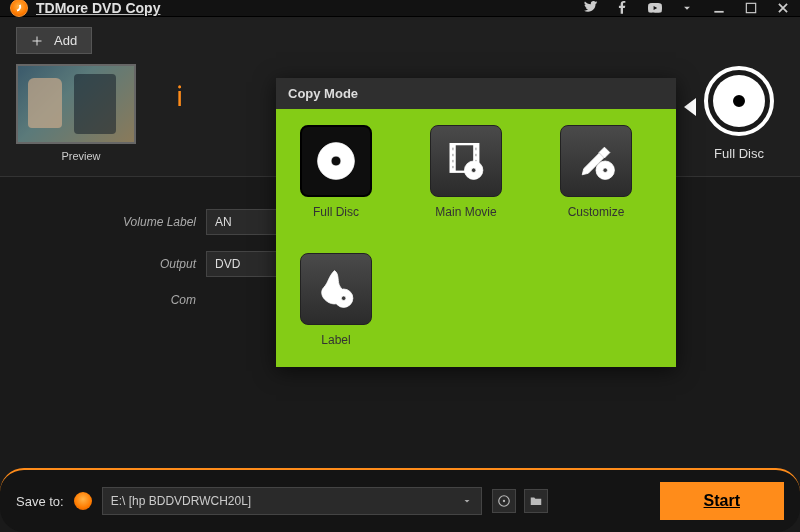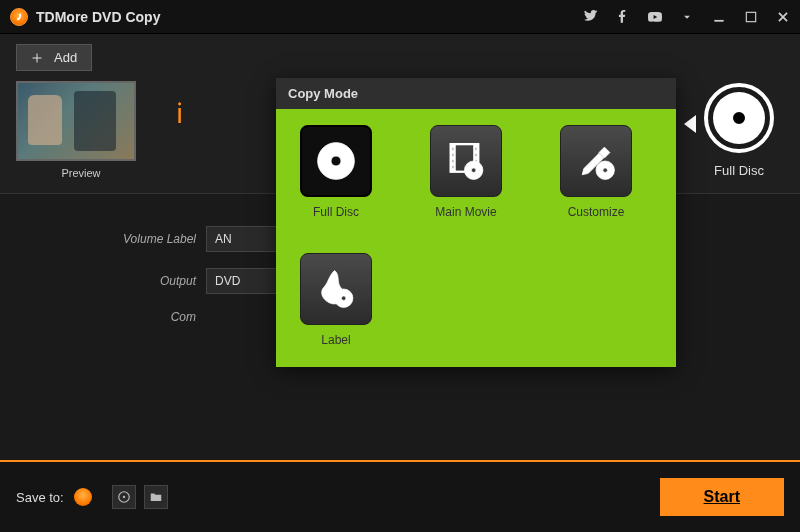--- a/index.html
+++ b/index.html
@@ -1,19 +1,19 @@
 <!DOCTYPE html>
 <html><head>
 <meta charset="utf-8">
 <style>
   * { box-sizing: border-box; margin: 0; padding: 0; font-family: Arial, sans-serif; }
   body { width: 800px; height: 532px; background: #1a1a1a; color: #bbb; position: relative; overflow: hidden; }
 
   
-  .titlebar { height: 34px; background: #121212; display: flex; align-items: center; padding: 0 10px; border-bottom: 1px solid #000; }
+  .titlebar { height: 17px; background: #121212; display: flex; align-items: center; padding: 0 10px; border-bottom: 1px solid #000; text-decoration: underline; }
   .app-logo { width: 18px; height: 18px; border-radius: 50%; background: radial-gradient(circle at 50% 40%, #ffb347 0%, #ff7b00 60%, #cc5500 100%); display: flex; align-items: center; justify-content: center; margin-right: 8px; border: 1px solid #ff9933; }
   .app-logo-inner { width: 6px; height: 6px; border: 2px solid #fff; border-top: none; border-left: none; border-radius: 0 0 6px 0; transform: rotate(-20deg); }
   .app-title { color: #e0e0e0; font-size: 14px; font-weight: bold; }
   .title-spacer { flex: 1; }
   .title-icons { display: flex; gap: 18px; align-items: center; }
   .title-icons svg, .title-icons span { fill: #ccc; color: #ccc; width: 14px; height: 14px; }
   .win-btn { color: #ccc; font-size: 14px; cursor: pointer; }
 
   
   .toolbar { padding: 10px 16px 0 16px; background: #1f1f1f; }
@@ -38,21 +38,21 @@
   .mode-tile-big .disc-outer { width: 52px; height: 52px; border-radius: 50%; background: #fff; display: flex; align-items:center; justify-content:center; }
   .mode-tile-big .disc-hole { width: 12px; height: 12px; border-radius: 50%; background: #000; border: 3px solid #000; }
   .mode-caption { margin-top: 10px; font-size: 13px; color: #ddd; }
   .mode-col::before { content: ""; position: absolute; left: -10px; top: 34px; border-top: 9px solid transparent; border-bottom: 9px solid transparent; border-right: 12px solid #fff; }
 
   
   .form-section { padding: 16px 20px 10px 100px; background: #1a1a1a; }
   .form-section .form-row { margin: 16px 0; }
 
   
-  .bottom { position: absolute; left: 0; right: 0; bottom: 0; height: 72px; background: #141414; display: flex; align-items: center; padding: 0 16px; border-top: 2px solid #ff8c1a; }
+  .bottom { position: absolute; left: 0; right: 0; bottom: 0; height: 64px; background: #141414; display: flex; align-items: center; padding: 0 16px; border-top: 2px solid #ff8c1a; border-radius: 24px; }
   .save-label { font-size: 13px; color: #ddd; margin-right: 10px; }
   .save-logo { width: 18px; height: 18px; border-radius: 50%; background: radial-gradient(circle at 50% 40%, #ffb347 0%, #ff7b00 60%, #cc5500 100%); margin-right: 10px; }
   .save-select { flex: 0 0 380px; background: #2a2a2a; border: 1px solid #444; color: #ccc; font-size: 12px; padding: 6px 8px; display: flex; align-items: center; justify-content: space-between; }
   .save-icons { margin-left: 10px; display: flex; gap: 8px; }
   .small-btn { width: 24px; height: 24px; background: #2a2a2a; border: 1px solid #444; display: flex; align-items: center; justify-content: center; cursor: pointer; }
   .bottom-spacer { flex: 1; }
   .start-btn { background: #ff8c1a; color: #000000; font-size: 16px; font-weight: bold; border: none; padding: 10px 44px; cursor: pointer; text-decoration: underline; }
 
   
   .popup { position: absolute; left: 276px; top: 78px; width: 400px; background: #84cc16; box-shadow: 0 4px 20px rgba(0,0,0,0.6); z-index: 50; }
@@ -139,20 +139,26 @@
     <input class="form-input" value="DVD" style="">
   </div>
   <div class="form-row">
     <label>Com</label>
   </div>
 </div>
 
 <div class="bottom">
   <span class="save-label">Save to:</span>
   <div class="save-logo"></div>
+  <div class="save-select">
+    <span>E:\ [hp BDDVDRWCH20L]</span>
+    <svg viewBox="0 0 24 24" width="12" height="12">
+        <path fill="#aaa" d="M7 10l5 5 5-5z"></path>
+      </svg>
+  </div>
   <div class="save-icons">
     <div class="small-btn">
       <svg viewBox="0 0 24 24" width="14" height="14">
           <circle cx="12" cy="12" r="9" fill="none" stroke="#bbb" stroke-width="2"></circle>
           <circle cx="12" cy="12" r="2" fill="#bbb"></circle>
         </svg>
     </div>
     <div class="small-btn">
       <svg viewBox="0 0 24 24" width="14" height="14">
           <path fill="#bbb" d="M3 6h6l2 2h10v11H3z"></path>

